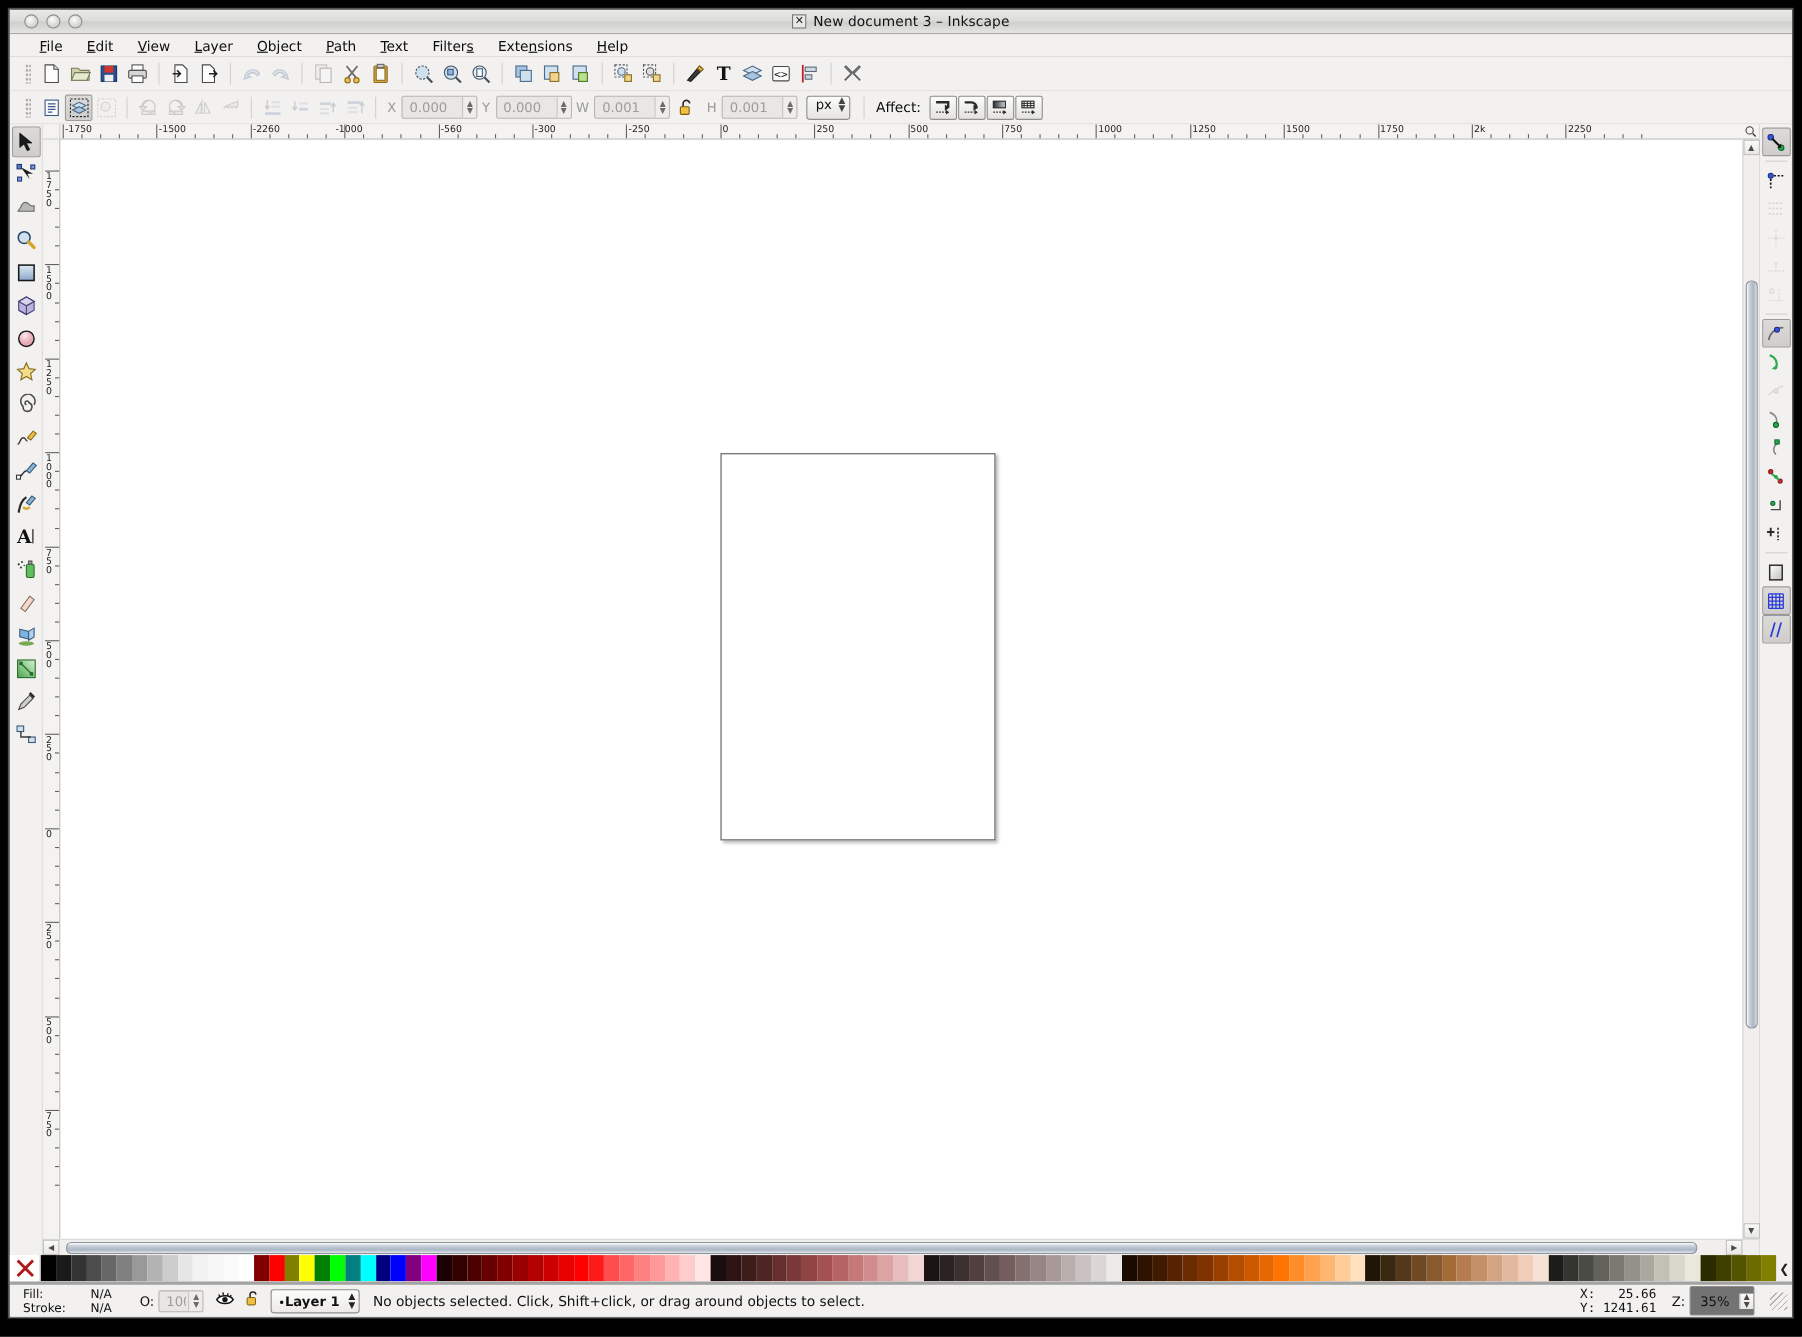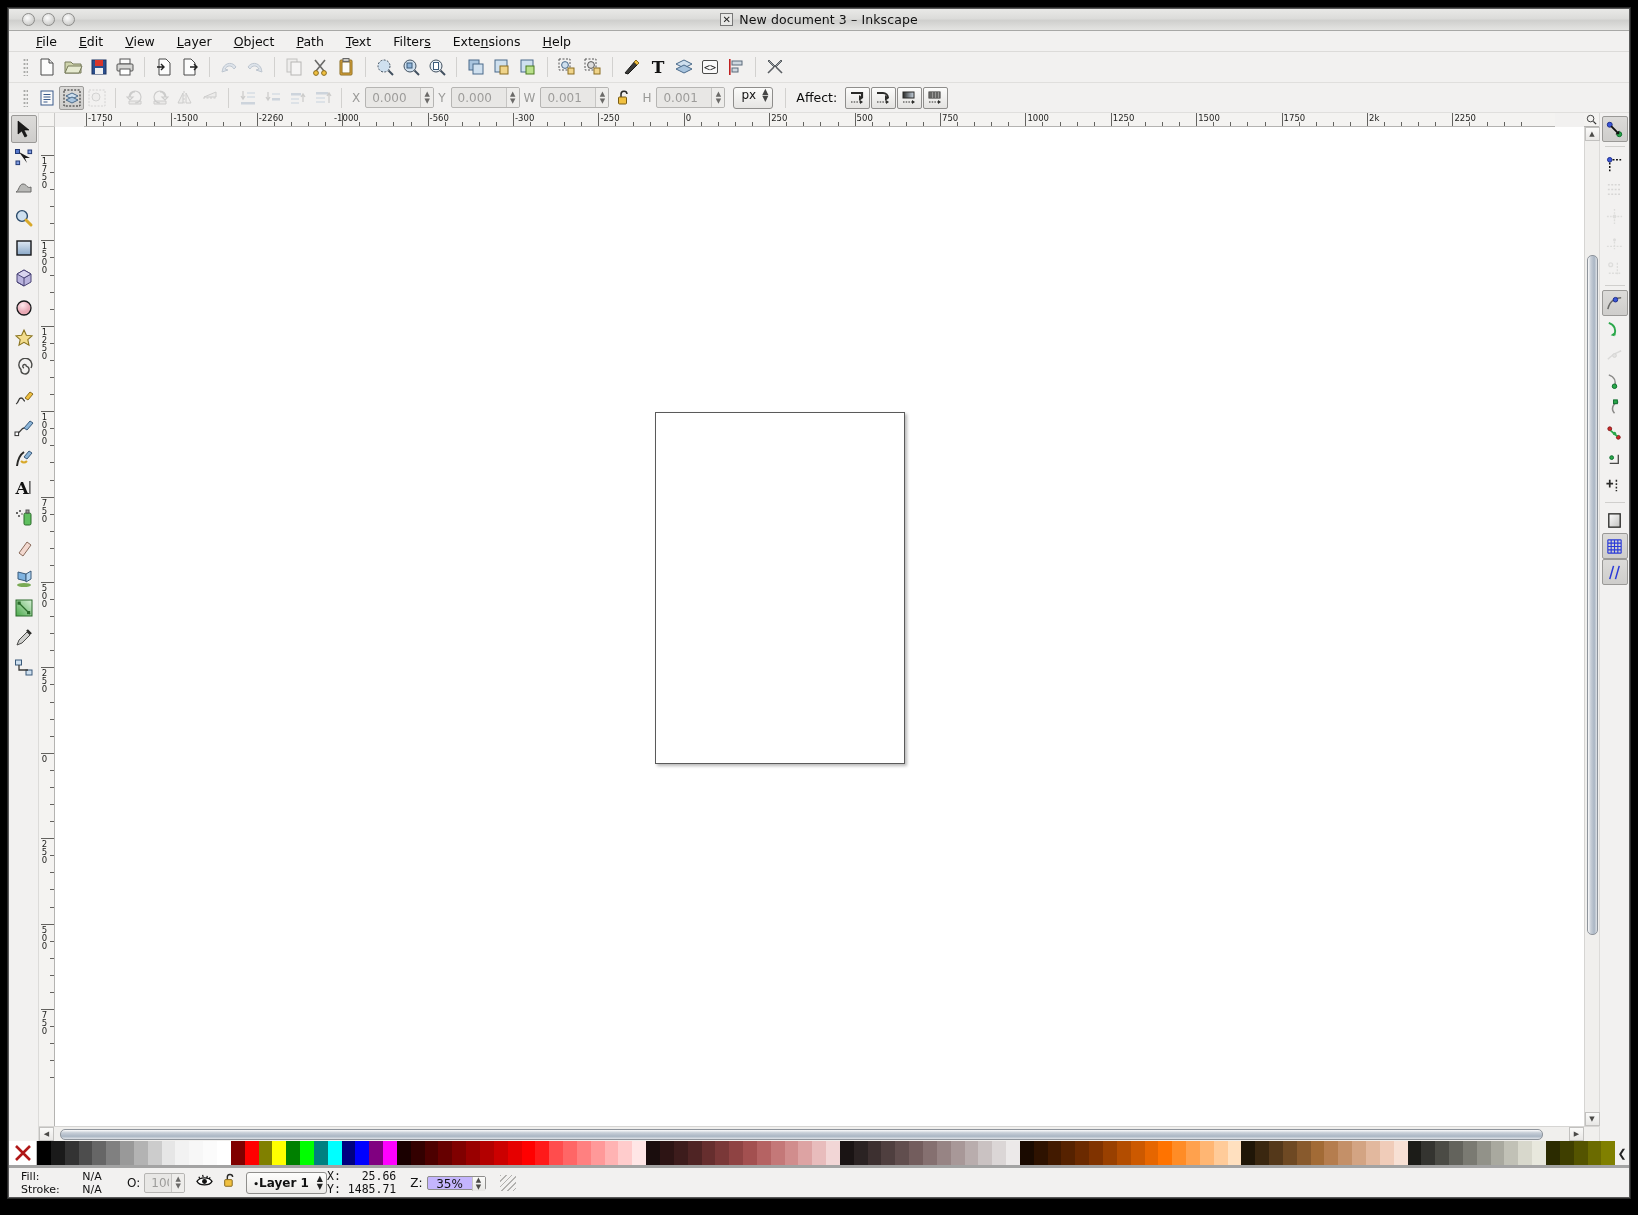--- a/index.html
+++ b/index.html
@@ -128,21 +128,21 @@
   .tool {
     width: 26px; height: 30px;
     display: flex; align-items: center; justify-content: center;
   }
   .tool.active {
     background: linear-gradient(to bottom,#dcdbd9,#cecdcb);
     border: 1px solid #9a9997; border-radius: 2px; height: 28px;
   }
   
   .canvasregion { flex: 1 1 auto; display: flex; flex-direction: column; min-width: 0; }
-  .ruler-row { display: flex; height: 14px; flex: 0 0 14px; gap: 29px; }
+  .ruler-row { display: flex; height: 14px; flex: 0 0 14px; }
   .corner-box {
     width: 16px; flex: 0 0 16px;
     background: #f4f3f1; border-right: 1px solid #c9c8c6; border-bottom: 1px solid #c9c8c6;
   }
   .hruler {
     flex: 1 1 auto; position: relative; overflow: hidden;
     background: #f4f3f1; border-bottom: 1px solid #b4b3b1;
   }
   .hruler .tick { position: absolute; bottom: 0; width: 1px; background: #63625f; }
   .hruler .lbl {
@@ -231,22 +231,22 @@
     padding: 0 3px 0 6px; gap: 8px;
   }
   .layer-sel .ln { font-size: 12px; color: #111; font-weight: bold; }
   .statusmsg {
     flex: 1 1 auto; font-size: 12.5px; color: #121212; padding-left: 12px; white-space: nowrap; overflow: hidden;
   }
   .coords { font-size: 11.5px; line-height: 13px; color: #111; font-family: "DejaVu Sans Mono", monospace; text-align: right; }
   .zoom-grp { display: flex; align-items: center; gap: 4px; margin: 0 6px 0 8px; }
   .zoom-grp .z { font-size: 12px; color: #111; }
   .zoom-box {
-    display: flex; align-items: flex-start; height: 14px;
-    border: 1px solid #8f8e8c; border-radius: 2px; background: #c4b5fd;
+    display: flex; align-items: center; height: 27px;
+    border: 1px solid #8f8e8c; border-radius: 2px; background: #737373;
   }
   .zoom-box .zv { width: 44px; display:flex;align-items:center;justify-content:center; font-size: 12px; color: #111;}
   .zoom-box .arrows {
     width: 13px; border-left: 1px solid #c6c5c3; background: linear-gradient(to bottom,#fafaf9,#e8e7e5);
     display: flex; flex-direction: column; justify-content: center; align-items: center;
     font-size: 7px; line-height: 7px; color: #4b4a48;
   }
   .resize-grip {
     width: 16px; height: 16px; margin-left: 2px;
     background-image: repeating-linear-gradient(135deg, #b2b1af 0 1px, transparent 1px 4px);
@@ -1276,25 +1276,26 @@
               <rect x="3" y="8" width="8.5" height="7.5" rx="1" fill="#f0c040" stroke="#7a5c14"></rect>
             </svg>
         </span>
       </div>
 
       <div class="layer-sel">
         <span class="ln"><span style="font-size:9px">•</span><span>Layer 1</span></span>
         <span style="font-size:8px;line-height:8px;color:#222;text-align:center">▲<br>▼</span>
       </div>
 
+      <div class="statusmsg">No objects selected. Click, Shift+click, or drag around objects to select.</div>
 
       <div style="display:flex;align-items:center;gap:6px;">
         <div class="coords">
           <div><span>X:</span>&nbsp;&nbsp;&nbsp;<span>25.66</span></div>
-          <div><span>Y:</span>&nbsp;<span>1485.71</span></div>
+          <div><span>Y:</span>&nbsp;<span>1241.61</span></div>
         </div>
         <div class="zoom-grp">
           <span class="z">Z:</span>
           <div class="zoom-box">
             <div class="zv">35%</div>
             <div class="arrows">
                 <span>▲</span>
                 <span>▼</span>
               </div>
           </div>

